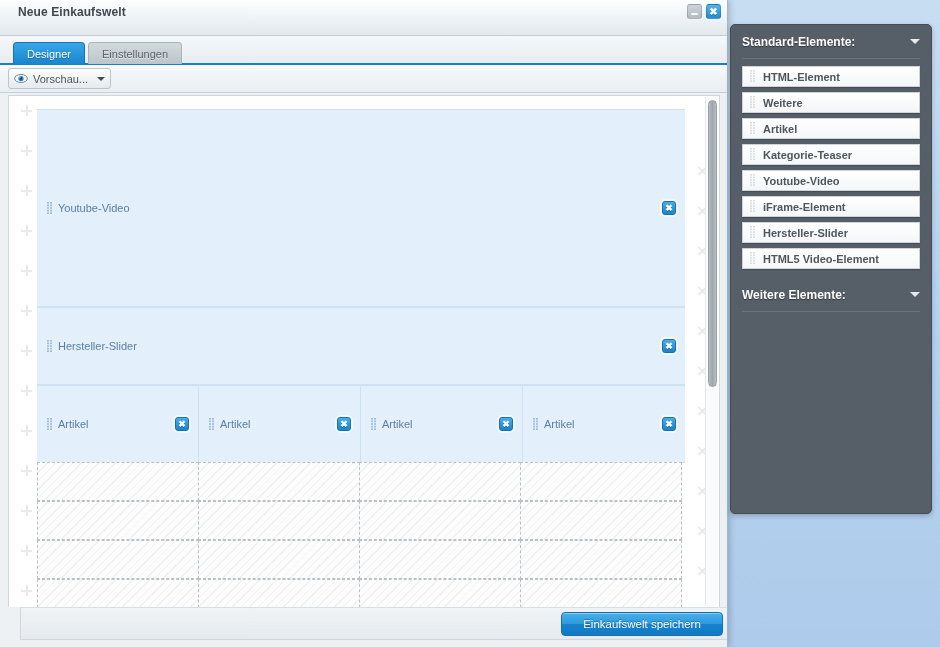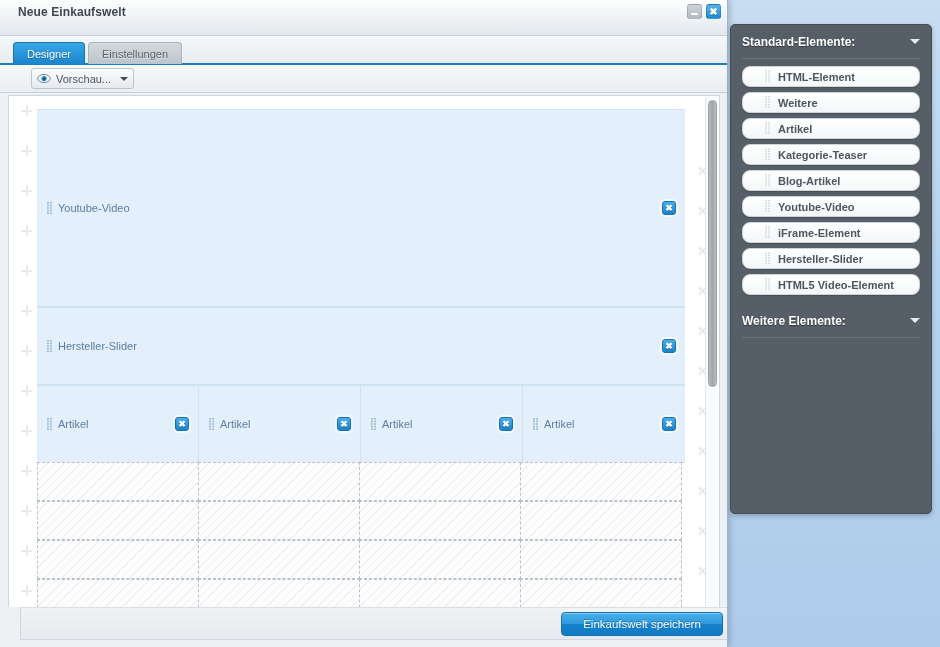--- a/index.html
+++ b/index.html
@@ -94,21 +94,20 @@
     border-bottom: 1px solid #c8d0d7;
     display: flex; align-items: center;
     padding-left: 8px;
   }
   #preview-btn {
     height: 21px; display: flex; align-items: center; gap: 5px;
     padding: 0 5px 0 5px;
     background: linear-gradient(180deg,#fcfdfd,#e5eaee);
     border: 1px solid #bcc5cc; border-radius: 3px;
     cursor: pointer;
-    margin-left: 23px;
   }
   #preview-btn .lbl { font-size: 11px; color: #4c555c; }
   .eye-ic { width: 14px; height: 11px; display:block; }
   .caret {
     width: 0; height: 0; margin-left: 4px;
     border-left: 4px solid transparent;
     border-right: 4px solid transparent;
     border-top: 4px solid #454d54;
   }
 
@@ -264,23 +263,23 @@
     margin-left: auto;
     width: 0; height: 0;
     border-left: 5px solid transparent;
     border-right: 5px solid transparent;
     border-top: 5px solid #e7eaed;
   }
   .side-list { padding-top: 7px; }
   .side-item {
     height: 21px; margin-bottom: 5px;
     background: linear-gradient(180deg,#ffffff 0%, #f4f6f7 100%);
-    border: 1px solid #cfd4d8; border-radius: 8px;
+    border: 1px solid #cfd4d8; border-radius: 0;
     display: flex; align-items: center; gap: 8px;
-    padding-left: 22px;
+    padding-left: 7px;
     font-size: 11px; font-weight: bold; color: #4d565e;
     cursor: pointer;
     box-shadow: 0 1px 1px rgba(0,0,0,.18);
   }
   .side-item .grip { opacity: .55; }
   .side-head.second { margin-top: 9px; gap: 28px; }
 </style>
 </head>
 <body>
 
@@ -565,35 +564,20 @@
           <rect x="3" y="0" width="2" height="1.6" fill="#c2c8cd"></rect>
           <rect x="0" y="2.6" width="2" height="1.6" fill="#c2c8cd"></rect>
           <rect x="3" y="2.6" width="2" height="1.6" fill="#c2c8cd"></rect>
           <rect x="0" y="5.2" width="2" height="1.6" fill="#c2c8cd"></rect>
           <rect x="3" y="5.2" width="2" height="1.6" fill="#c2c8cd"></rect>
           <rect x="0" y="7.8" width="2" height="1.6" fill="#c2c8cd"></rect>
           <rect x="3" y="7.8" width="2" height="1.6" fill="#c2c8cd"></rect>
           <rect x="0" y="10.4" width="2" height="1.6" fill="#c2c8cd"></rect>
           <rect x="3" y="10.4" width="2" height="1.6" fill="#c2c8cd"></rect>
         </svg>
-        <span>Blog-Artikel</span>
-      </div>
-      <div class="side-item">
-        <svg class="grip" viewBox="0 0 5 13">
-          <rect x="0" y="0" width="2" height="1.6" fill="#c2c8cd"></rect>
-          <rect x="3" y="0" width="2" height="1.6" fill="#c2c8cd"></rect>
-          <rect x="0" y="2.6" width="2" height="1.6" fill="#c2c8cd"></rect>
-          <rect x="3" y="2.6" width="2" height="1.6" fill="#c2c8cd"></rect>
-          <rect x="0" y="5.2" width="2" height="1.6" fill="#c2c8cd"></rect>
-          <rect x="3" y="5.2" width="2" height="1.6" fill="#c2c8cd"></rect>
-          <rect x="0" y="7.8" width="2" height="1.6" fill="#c2c8cd"></rect>
-          <rect x="3" y="7.8" width="2" height="1.6" fill="#c2c8cd"></rect>
-          <rect x="0" y="10.4" width="2" height="1.6" fill="#c2c8cd"></rect>
-          <rect x="3" y="10.4" width="2" height="1.6" fill="#c2c8cd"></rect>
-        </svg>
         <span>Youtube-Video</span>
       </div>
       <div class="side-item">
         <svg class="grip" viewBox="0 0 5 13">
           <rect x="0" y="0" width="2" height="1.6" fill="#c2c8cd"></rect>
           <rect x="3" y="0" width="2" height="1.6" fill="#c2c8cd"></rect>
           <rect x="0" y="2.6" width="2" height="1.6" fill="#c2c8cd"></rect>
           <rect x="3" y="2.6" width="2" height="1.6" fill="#c2c8cd"></rect>
           <rect x="0" y="5.2" width="2" height="1.6" fill="#c2c8cd"></rect>
           <rect x="3" y="5.2" width="2" height="1.6" fill="#c2c8cd"></rect>

